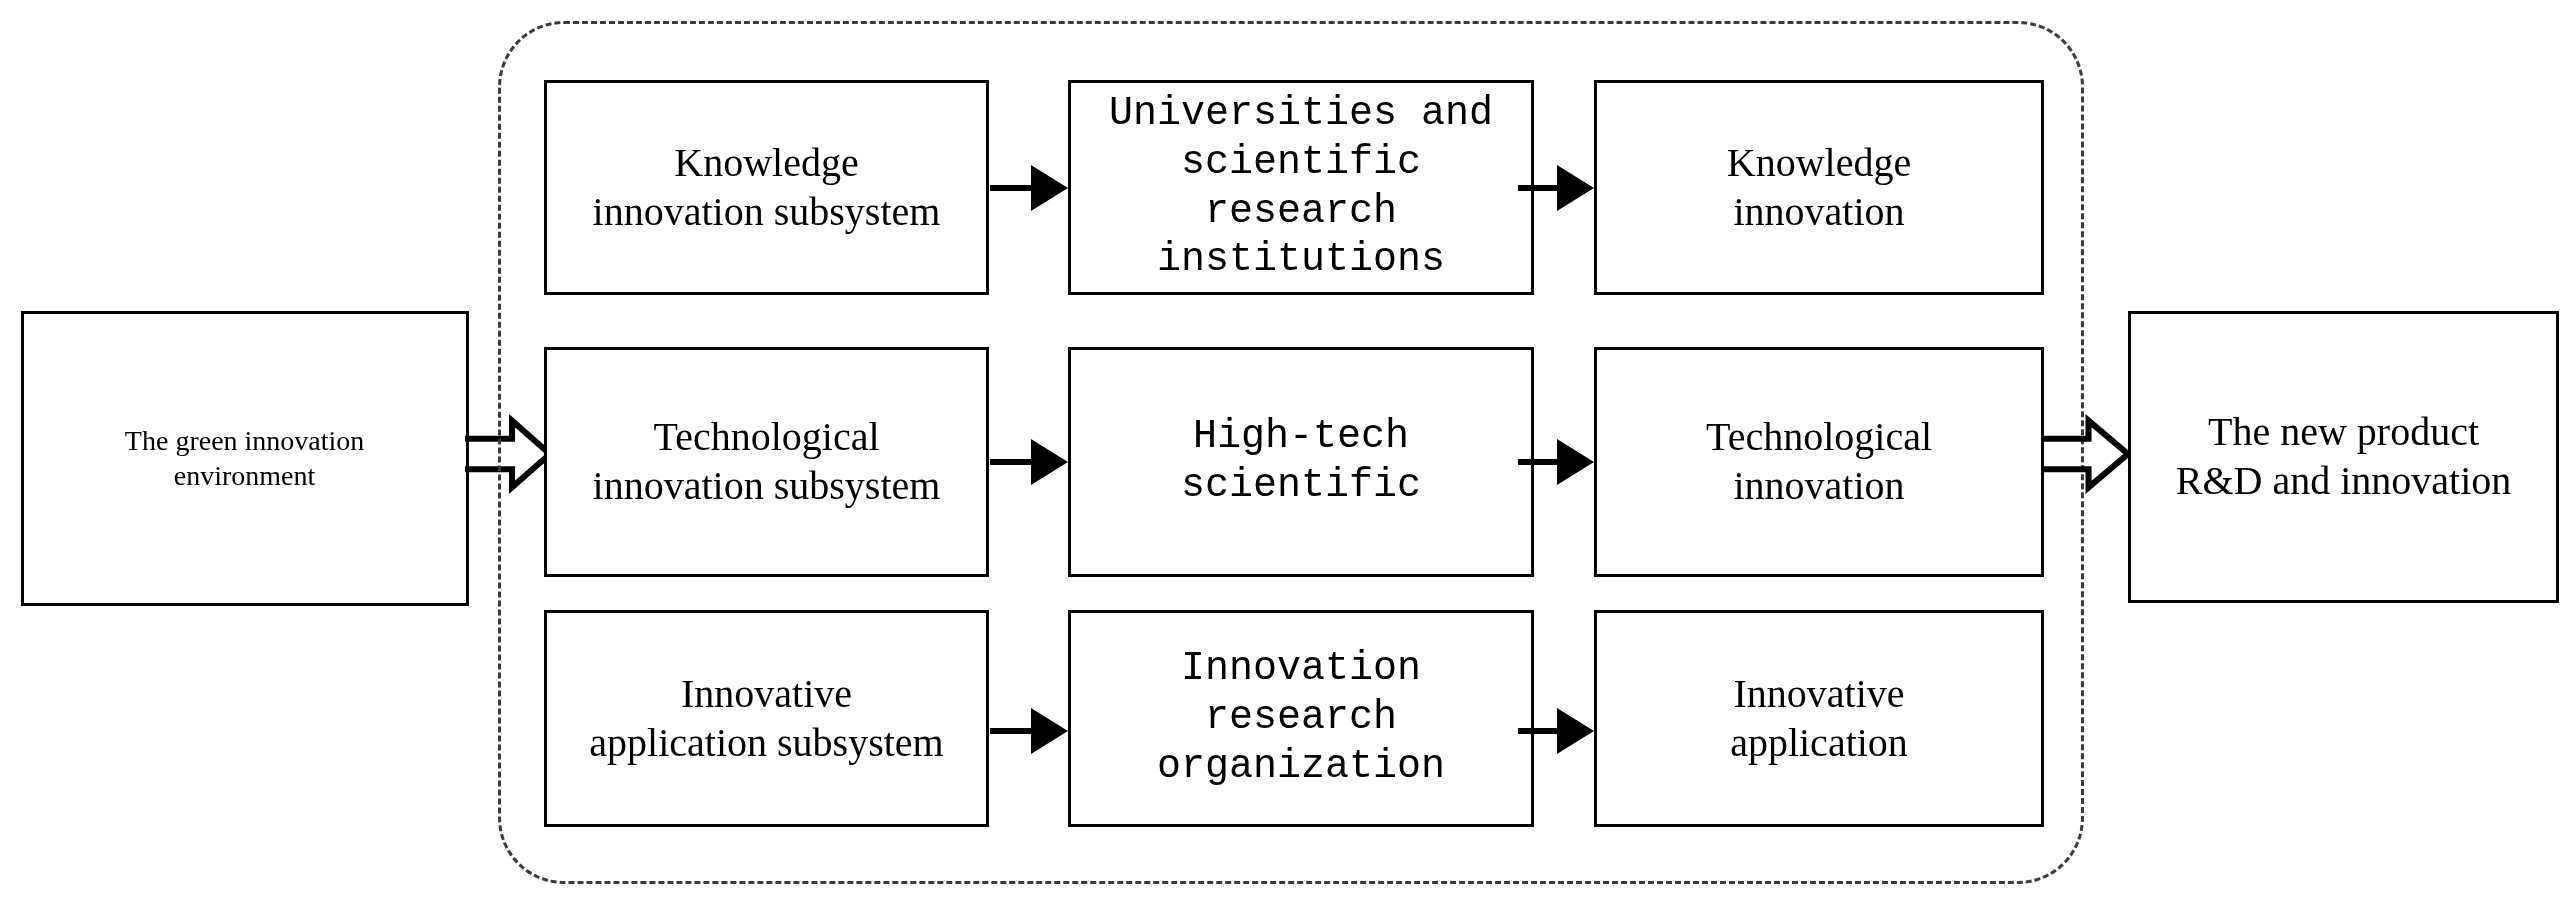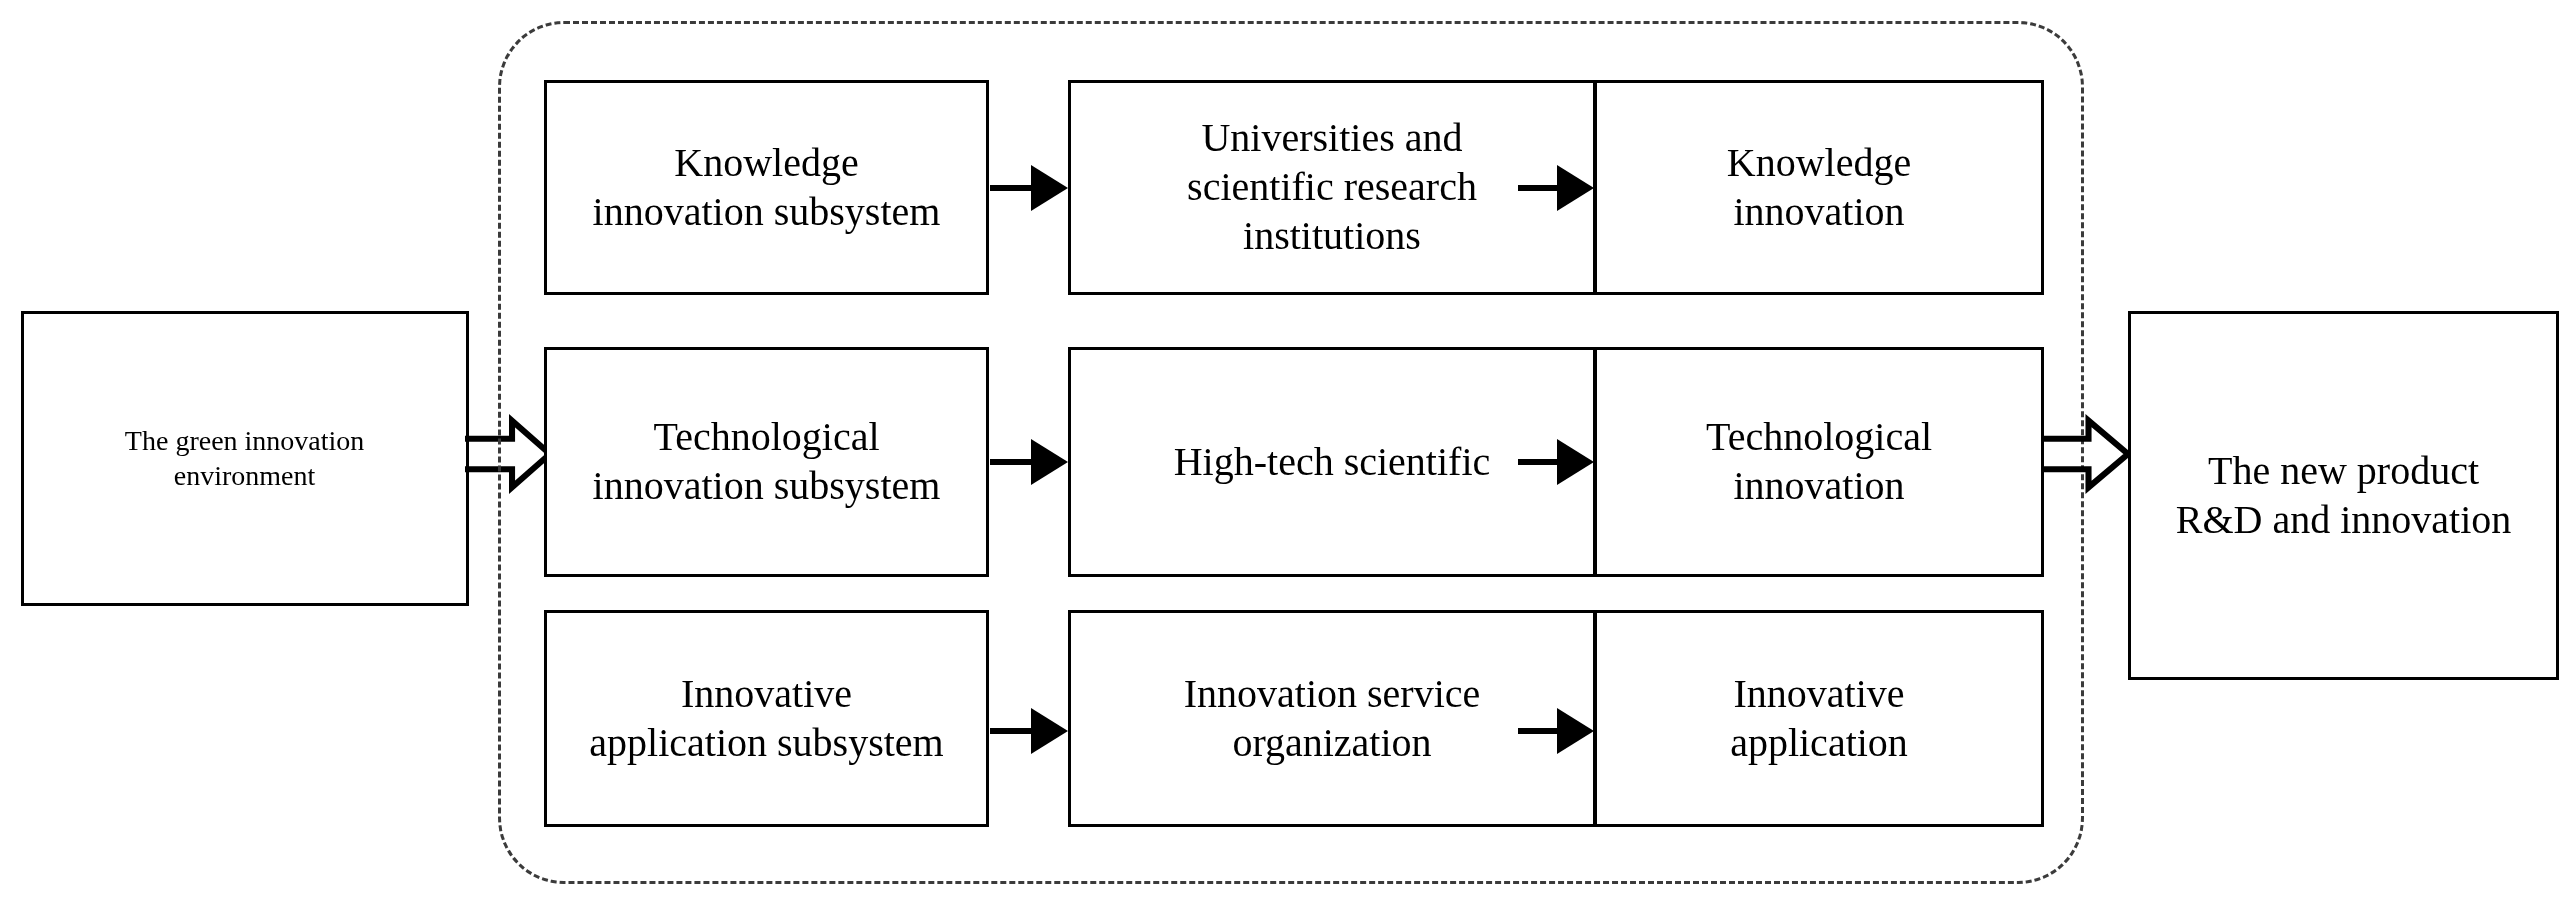--- a/index.html
+++ b/index.html
@@ -19,36 +19,36 @@
     justify-content:center;
     text-align:center;
     line-height:1.22;
     font-size:40px;
     padding:3.1px 10.7px;
   }
   .box .lbl{display:block;white-space:pre-line;}
 
   
   #env-box   {left:20.6px;  top:311px; width:448px; height:295px; font-size:28px;}
-  #out-box   {left:2128px;top:311px; width:431px; height:369px; font-size:40px;}
+  #out-box   {left:2128px;top:311px; width:431px; height:292px; font-size:40px;}
 
   
   #dash-container{
     position:absolute;
     left:498px; top:21.4px;
     width:1586px; height:863px;
     box-sizing:border-box;
     border:3.1px dashed #3b3b3b;
     border-radius:66px;
     background:transparent;
   }
 
   
   .c1{left:544px;  width:445px;}
-  .c2{left:1068px; width:528px;}
+  .c2{left:1068px; width:466px;font-family:Liberation Mono, monospace;}
   .c3{left:1594px; width:450px;}
 
   .r1{top:80px;  height:215px;}
   .r2{top:347px;  height:230px;}
   .r3{top:610px;  height:217px;}
 
   
   .arrow-solid{
     position:absolute;
     height:46px;
@@ -164,21 +164,21 @@
     <span class="lbl">Innovative
 application subsystem</span>
   </div>
 
   <div class="arrow-solid" id="a-r3-c1">
     <span class="shaft"></span>
     <span class="head"></span>
   </div>
 
   <div class="box c2 r3">
-    <span class="lbl">Innovation service
+    <span class="lbl">Innovation research
 organization</span>
   </div>
 
   <div class="arrow-solid" id="a-r3-c2">
     <span class="shaft"></span>
     <span class="head"></span>
   </div>
 
   <div class="box c3 r3">
     <span class="lbl">Innovative

